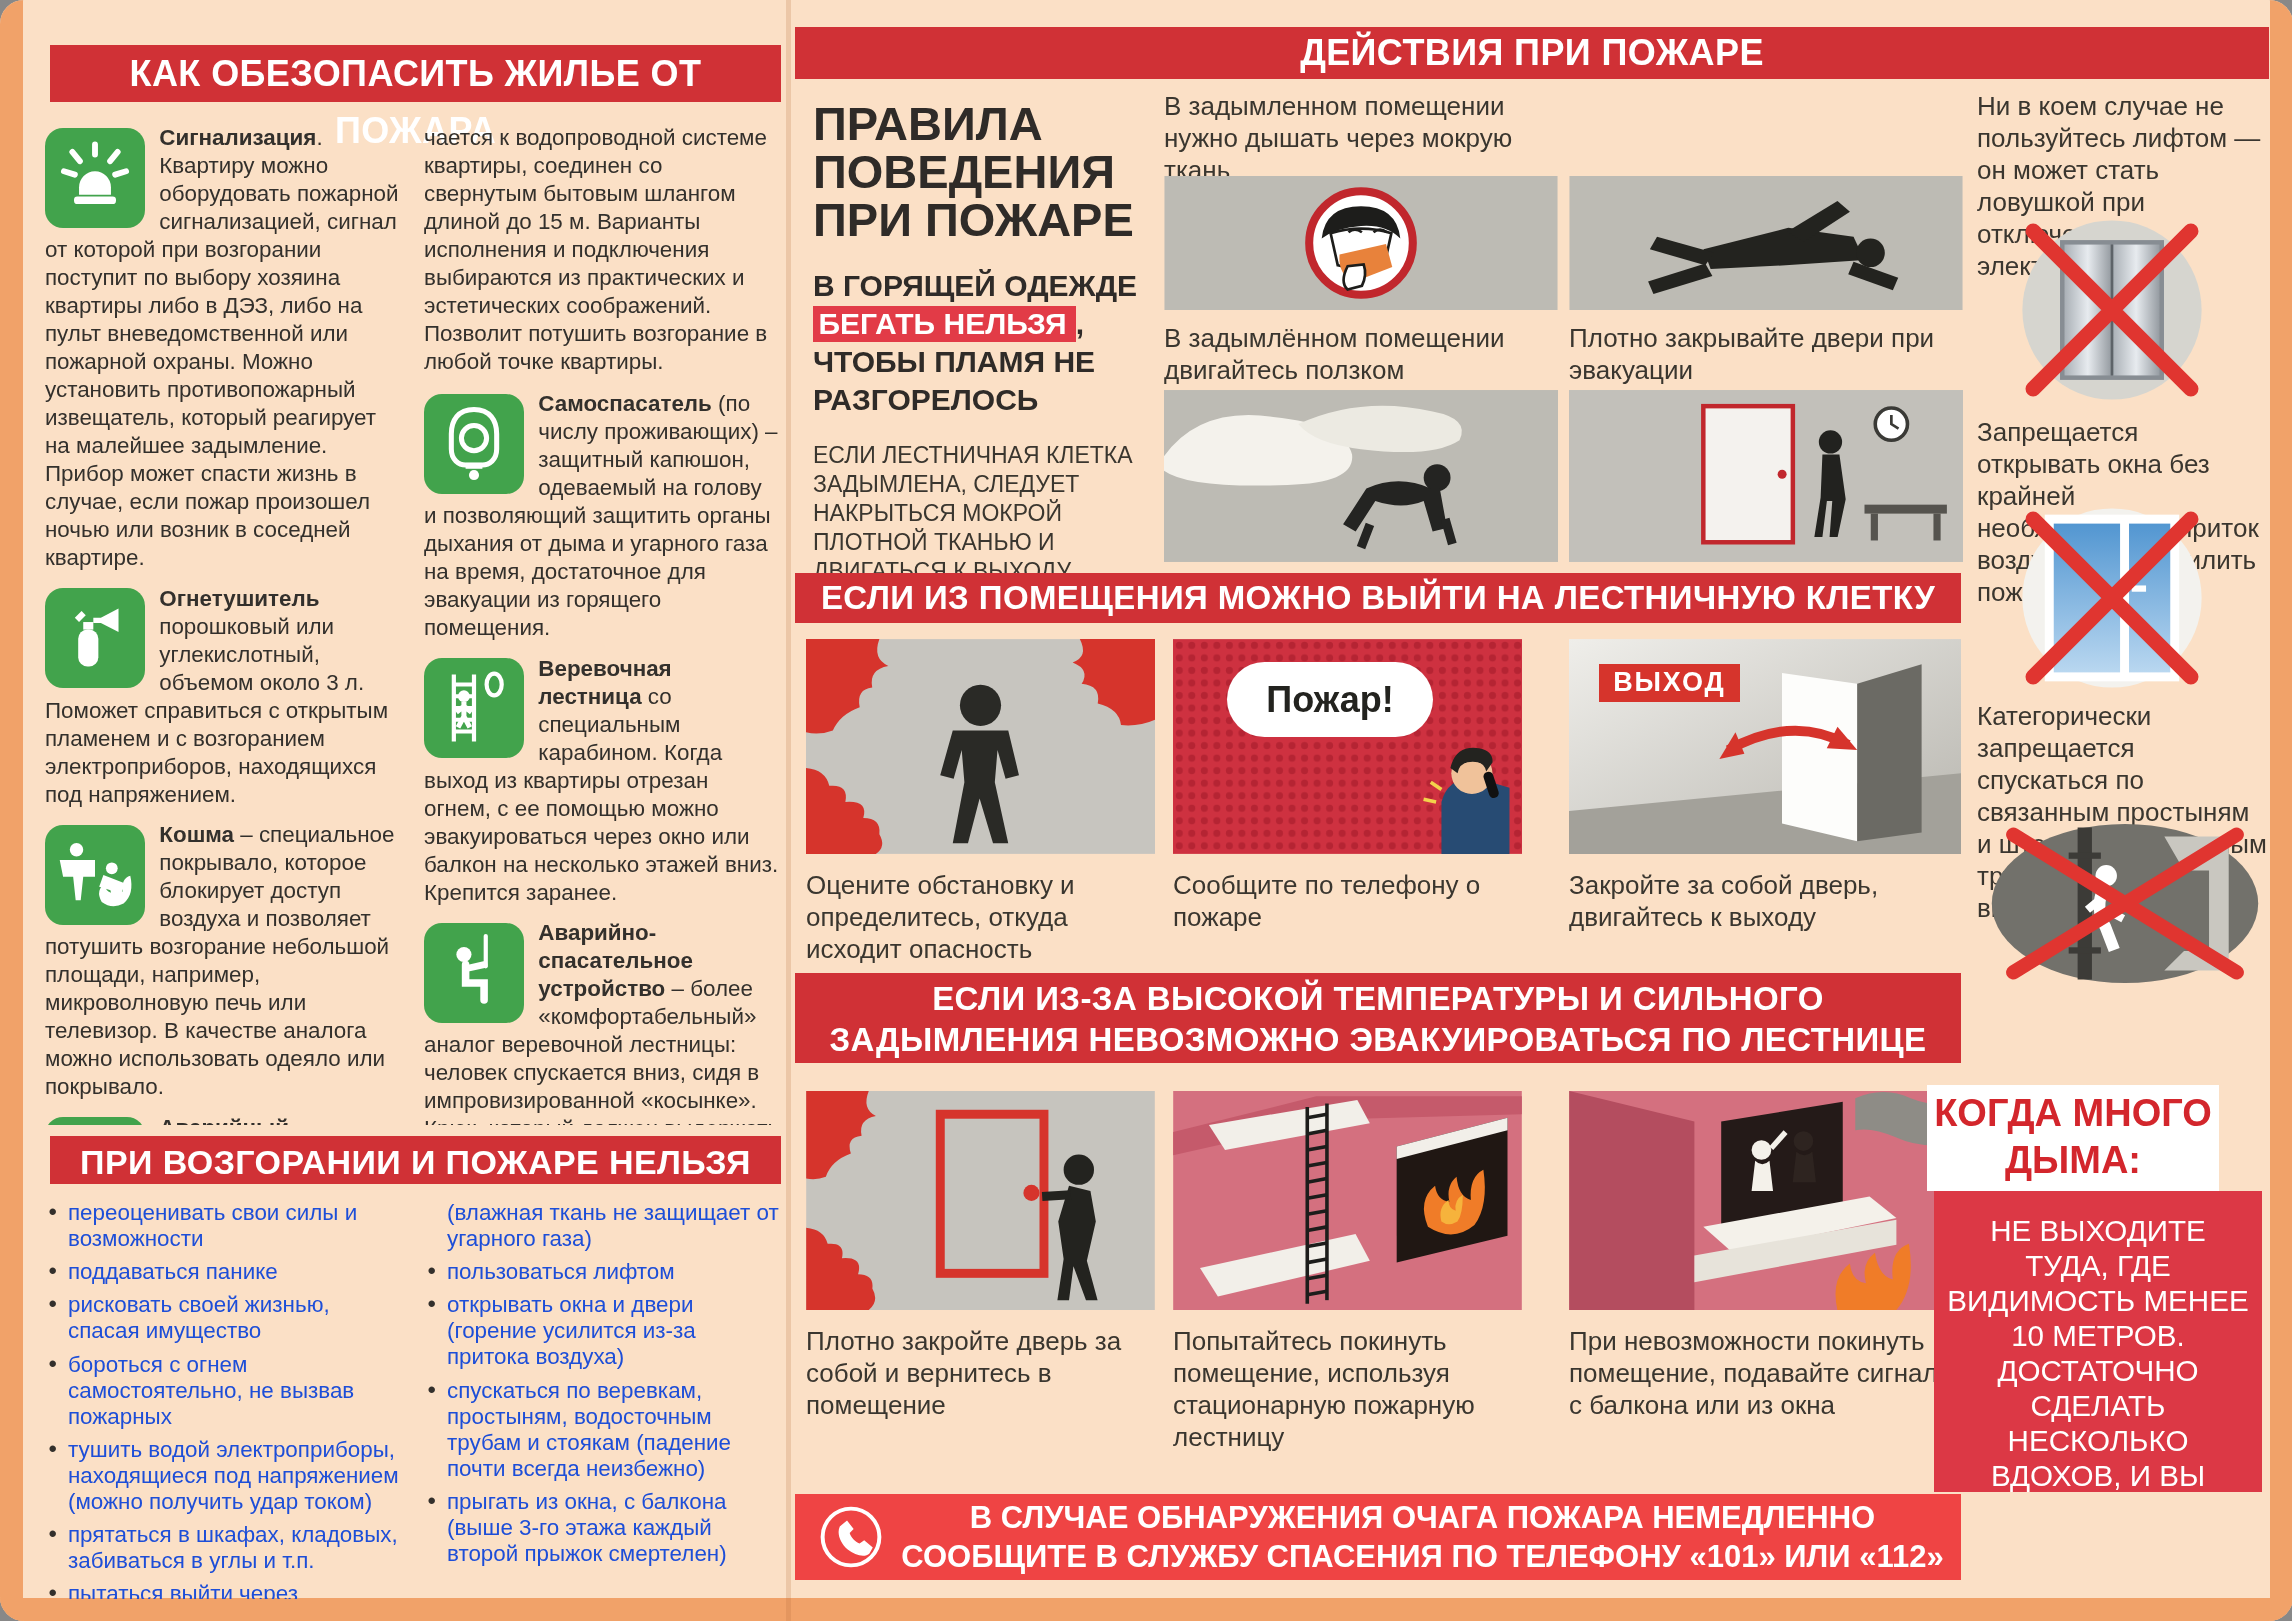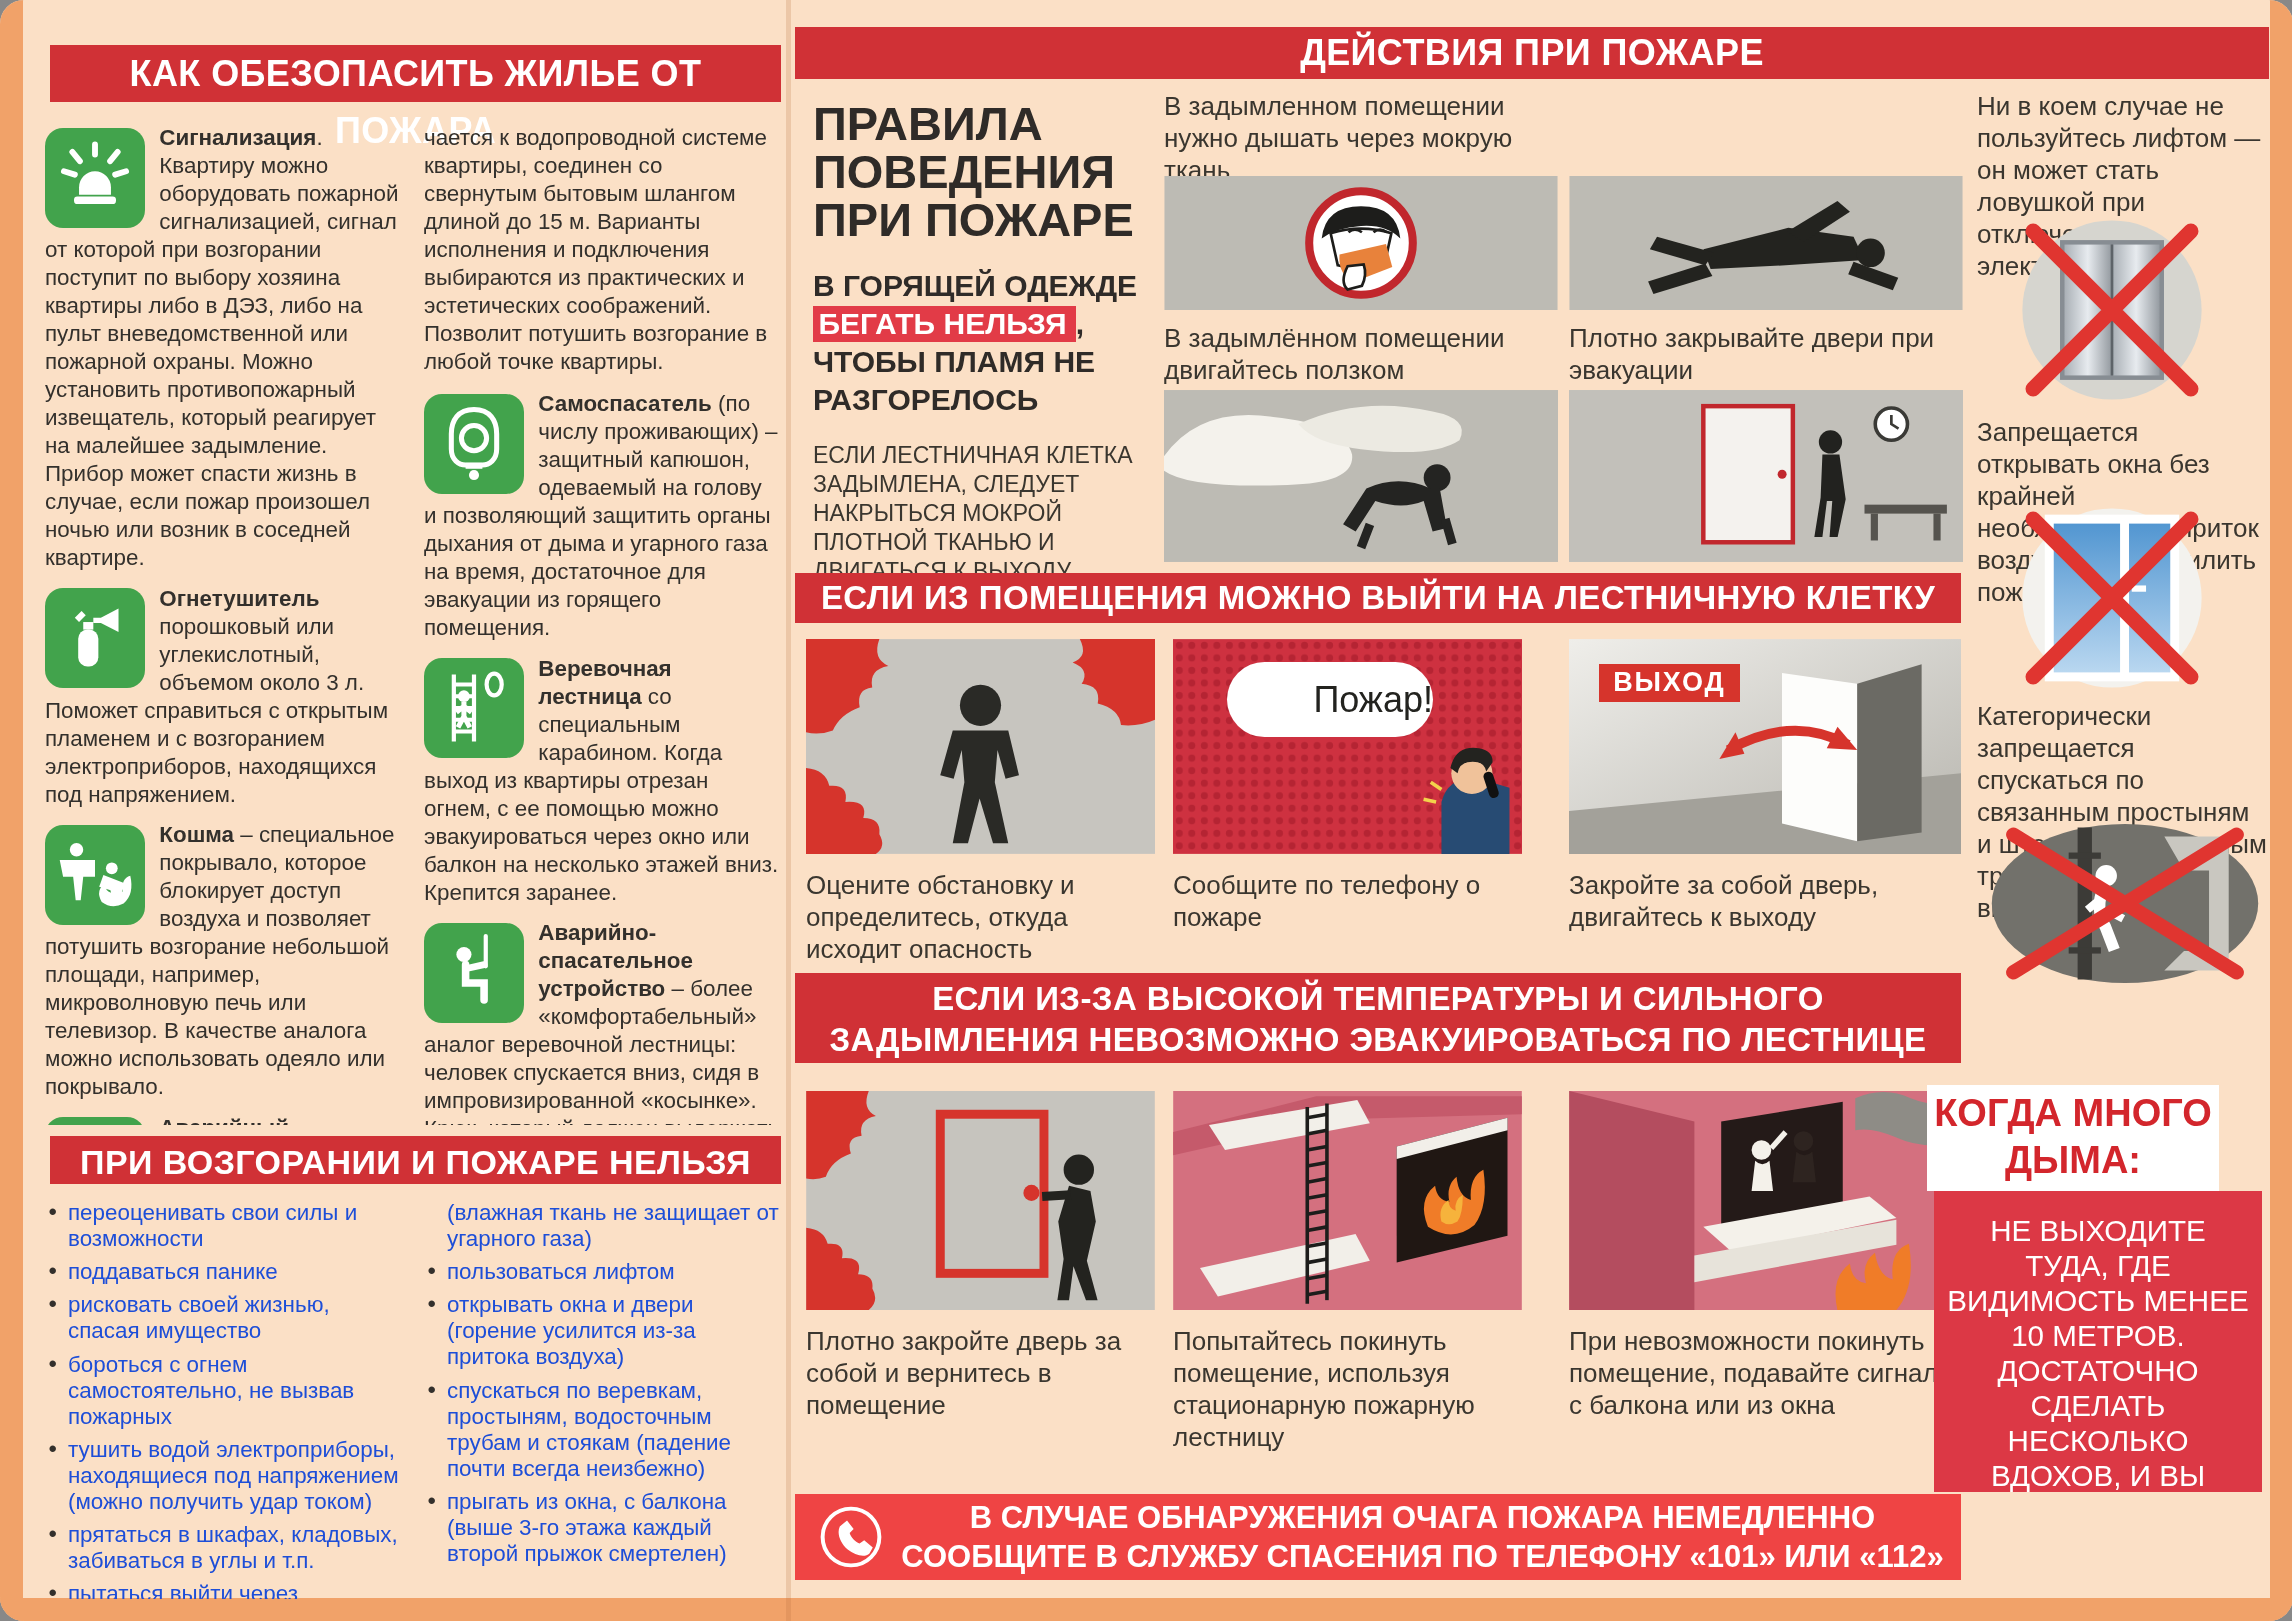--- a/index.html
+++ b/index.html
@@ -40,21 +40,21 @@
   .hl { background:#e23b47; color:#fff; padding:0.9px 9px 1.8px 5.4px; }
   .rules-note { margin-top:21.5px; font-size:23px; line-height:29px; font-weight:normal; color:#3a362f; width:351px; }
 
   .cap { position:absolute; font-size:26px; line-height:32px; color:#3a362f; }
   .ill { position:absolute; overflow:hidden; }
   .ill svg { display:block; width:100%; height:100%; }
 
   .exit-sign { position:absolute; left:30px; top:25px; background:#d6342c; color:#fff; font-weight:bold;
                font-size:27px; line-height:27px; padding:5.4px 14.3px; letter-spacing:1.8px; }
   .bubble { position:absolute; left:54px; top:23px; width:206px; height:75px; background:#fff; border-radius:41px;
-            text-align:right; font-size:36px; line-height:75px; font-weight:normal; color:#23231f; }
+            text-align:center; font-size:36px; line-height:75px; font-weight:bold; color:#23231f; }
 
   .banner { position:absolute; left:795px; top:1494px; width:1166px; height:86px; background:#ef4444; }
   .banner-icon { position:absolute; left:23px; top:9.9px; width:66px; height:66px; }
   .banner-text { position:absolute; left:99px; top:0; width:1057px; height:86px; display:flex; flex-direction:column;
                  justify-content:center; text-align:center; color:#fff; font-weight:bold; font-size:31px; line-height:39px; }
 
   .smoke-white { position:absolute; left:1927px; top:1085px; width:292px; height:106px; background:#fff;
                  color:#d3262c; font-weight:bold; font-size:38px; line-height:47px; text-align:center; padding-top:5.4px; }
   .smoke-red { position:absolute; left:1934px; top:1191px; width:328px; height:301px; background:#dc3845;
                color:#fff; font-size:29.6px; line-height:35px; text-align:center; padding:21.5px 10.7px; overflow:hidden; }

